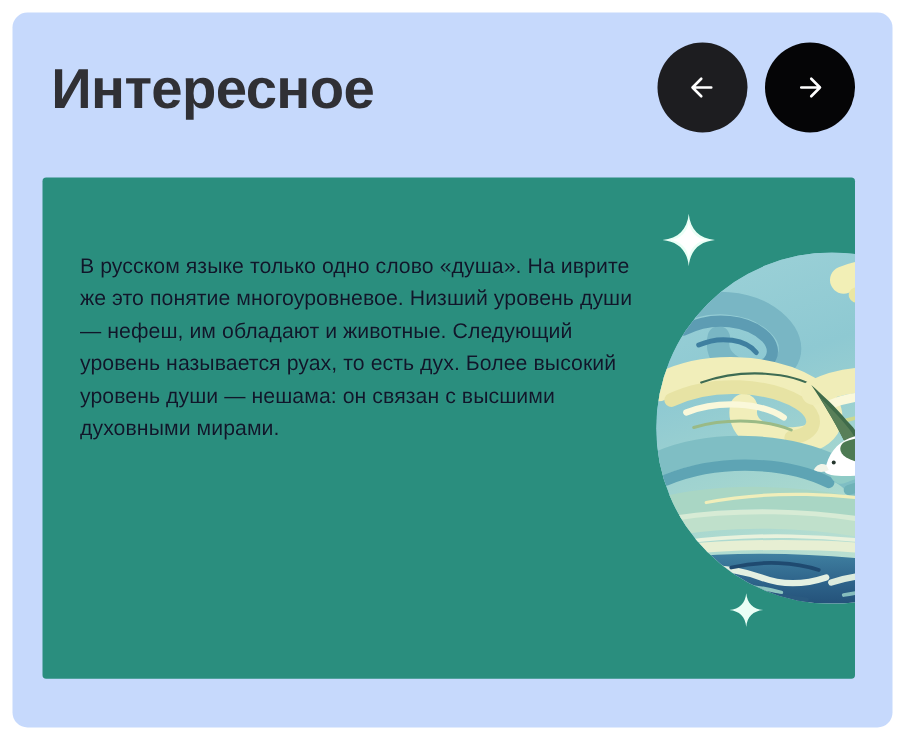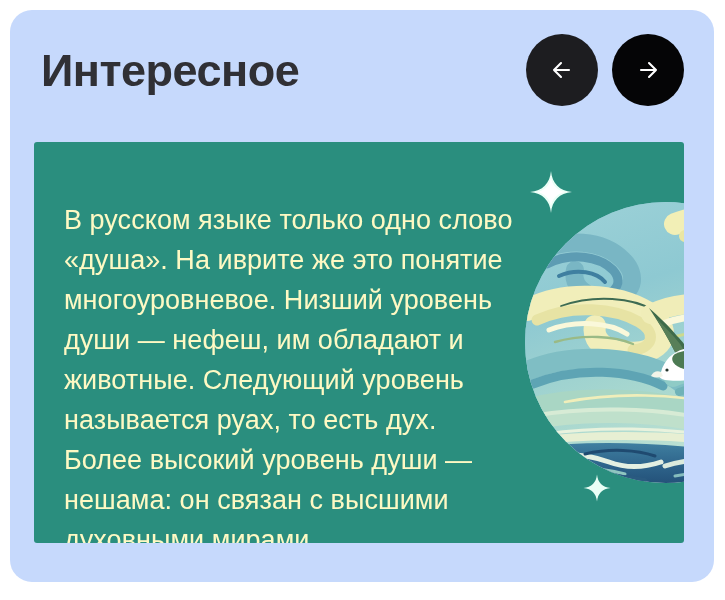--- a/index.html
+++ b/index.html
@@ -16,21 +16,21 @@
   }
 
   
   .panel {
     position: absolute;
     left: 10px;
     top: 10px;
     width: 704px;
     height: 572px;
     background: #c6d9fc;
-    border-radius: 22px;
+    border-radius: 12px;
     overflow: hidden;
   }
 
   
   .header {
     position: absolute;
     left: 0;
     top: 0;
     width: 100%;
     height: 120px;
@@ -85,24 +85,24 @@
     inset: 0;
   }
 
   
   .card-text {
     position: absolute;
     left: 30px;
     top: 58px;
     width: 450px;
     margin: 0;
-    color: #fef9c3;
-    font-size: 27px;
+    color: #0f172a;
+    font-size: 17px;
     font-weight: 500;
-    line-height: 40px;
+    line-height: 26px;
     letter-spacing: 0.05px;
     z-index: 3;
     text-shadow: 0 0 1px rgba(255,255,255,0.12);
   }
 
   
   .art-circle {
     position: absolute;
     left: 491px;
     top: 60px;

